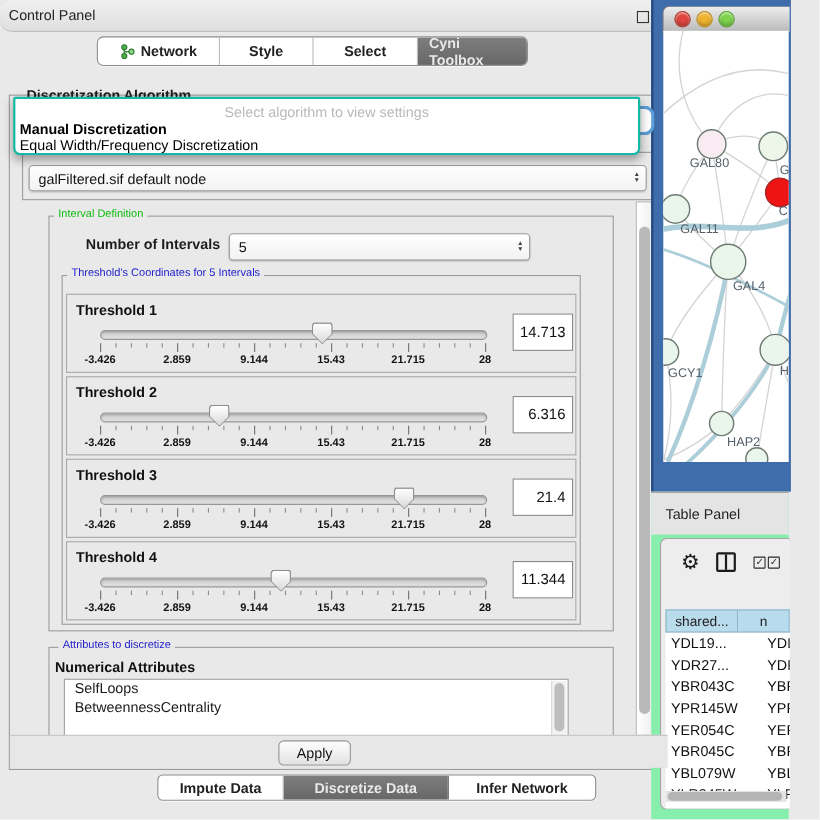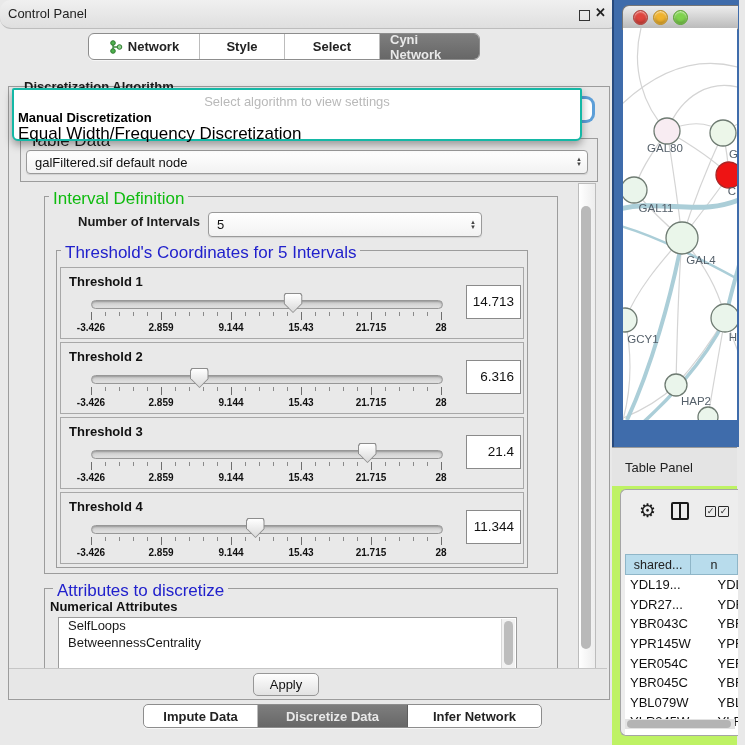--- a/index.html
+++ b/index.html
@@ -26,31 +26,31 @@
 
   .top-tabs{left:88px;top:33px;height:25px;}
   .top-tabs .segment{padding:0 10px;}
   .bottom-tabs{left:143px;top:704px;height:22px;border-radius:5px;}
   .bottom-tabs .segment{padding:0 12px;}
 
   
   .outer-box{position:absolute;left:8px;top:86px;width:600px;height:612px;border:1px solid #9c9c9c;background:#e9e9e9;}
 
   .group{position:absolute;border:1px solid #9c9c9c;}
-  .group-title{position:absolute;background:#e9e9e9;padding:0 4px;font-size:17px;white-space:nowrap;}
+  .group-title{position:absolute;background:#e9e9e9;padding:0 4px;font-size:10px;white-space:nowrap;}
   .gt-green{color:#0fbb0f;}
   .gt-blue{color:#2121cc;}
   .gt-dark{color:#1c1c1c;font-weight:bold;}
 
   
   .popup{position:absolute;left:12px;top:88px;width:566px;height:49px;background:#ffffff;
     border:2px solid #14b8a6;border-radius:2px 2px 6px 6px;box-shadow:0 4px 9px rgba(0,0,0,.35);z-index:6;}
   .popup .prompt{position:absolute;left:0;top:4px;width:100%;text-align:center;color:#b9b9b9;font-size:13px;}
   .popup .opt1{position:absolute;left:4px;top:20px;font-weight:bold;color:#000;font-size:13px;}
-  .popup .opt2{position:absolute;left:4px;top:34px;color:#000;font-size:17px;}
+  .popup .opt2{position:absolute;left:4px;top:34px;color:#000;font-size:13px;}
   .focus-frag{position:absolute;left:571px;top:96px;width:21px;height:21px;background:#fff;
     border:3px solid #5d9fd8;border-left:none;border-radius:0 9px 9px 0;z-index:5;}
   .algo-title{position:absolute;left:24px;top:79px;font-size:13px;font-weight:bold;color:#1c1c1c;z-index:2;}
 
   
   .combo{position:absolute;background:linear-gradient(#ffffff,#f2f2f2);border:1px solid #9a9a9a;border-radius:4px;
     display:flex;align-items:center;box-shadow:0 1px 1px rgba(0,0,0,.1);}
   .combo .combo-text{padding-left:8px;font-size:13px;color:#111;flex:1;overflow:hidden;white-space:nowrap;}
   .stepper{width:16px;display:flex;flex-direction:column;align-items:center;line-height:5px;color:#444;}
   .stepper span{font-size:6px;display:block;}
@@ -89,21 +89,21 @@
 
   
   .apply-bar{position:absolute;left:9px;top:668px;width:598px;height:29px;background:#e7e7e7;border-top:1px solid #c6c6c6;z-index:3;}
   .apply-btn{position:absolute;left:244px;top:4px;width:64px;height:21px;background:linear-gradient(#fefefe,#e2e2e2);
      border:1px solid #979797;border-radius:5px;font-size:13px;color:#111;display:flex;align-items:center;justify-content:center;}
 
   
   .net-icon{display:inline-block;width:14px;height:14px;}
 
   
-  .right{position:absolute;left:612px;top:0;width:125px;height:745px;background:#bef264;}
+  .right{position:absolute;left:592px;top:0;width:125px;height:745px;background:#86efac;}
   .desktop-blue{position:absolute;left:0;top:0;width:125px;height:447px;background:#3f6cab;border-left:2px solid #27497c;}
   .net-titlebar{position:absolute;left:10px;top:5px;width:115px;height:23px;
      background:linear-gradient(#ededed,#b9b9b9);border:1px solid #767676;border-right:none;
      border-radius:7px 0 0 0;}
   .tl{position:absolute;top:3.5px;width:13px;height:13px;border-radius:50%;box-shadow:inset 0 1px 2px rgba(255,255,255,.7), inset 0 -2px 3px rgba(0,0,0,.25);}
   .tl.red{left:10px;background:#e0453e;border:1px solid #a8403a;}
   .tl.yellow{left:30px;background:#f0b32e;border:1px solid #bb8c24;}
   .tl.green{left:50px;background:#7fd34e;border:1px solid #5ba135;}
   .net-canvas{position:absolute;left:11px;top:28px;width:114px;height:392px;background:#ffffff;}
   .net-canvas svg{display:block;}
@@ -159,21 +159,21 @@
         </span>
         <span>Network</span>
       </div>
       <div class="segment" style="width:64px">
         <span>Style</span>
       </div>
       <div class="segment" style="width:74px">
         <span>Select</span>
       </div>
       <div class="segment selected" style="width:79px">
-        <span>Cyni Network</span>
+        <span>Cyni Toolbox</span>
       </div>
     </div>
 
     <div class="outer-box"></div>
 
     <span class="algo-title">Discretization Algorithm</span>
 
     <div class="focus-frag"></div>
 
     <div class="popup">

